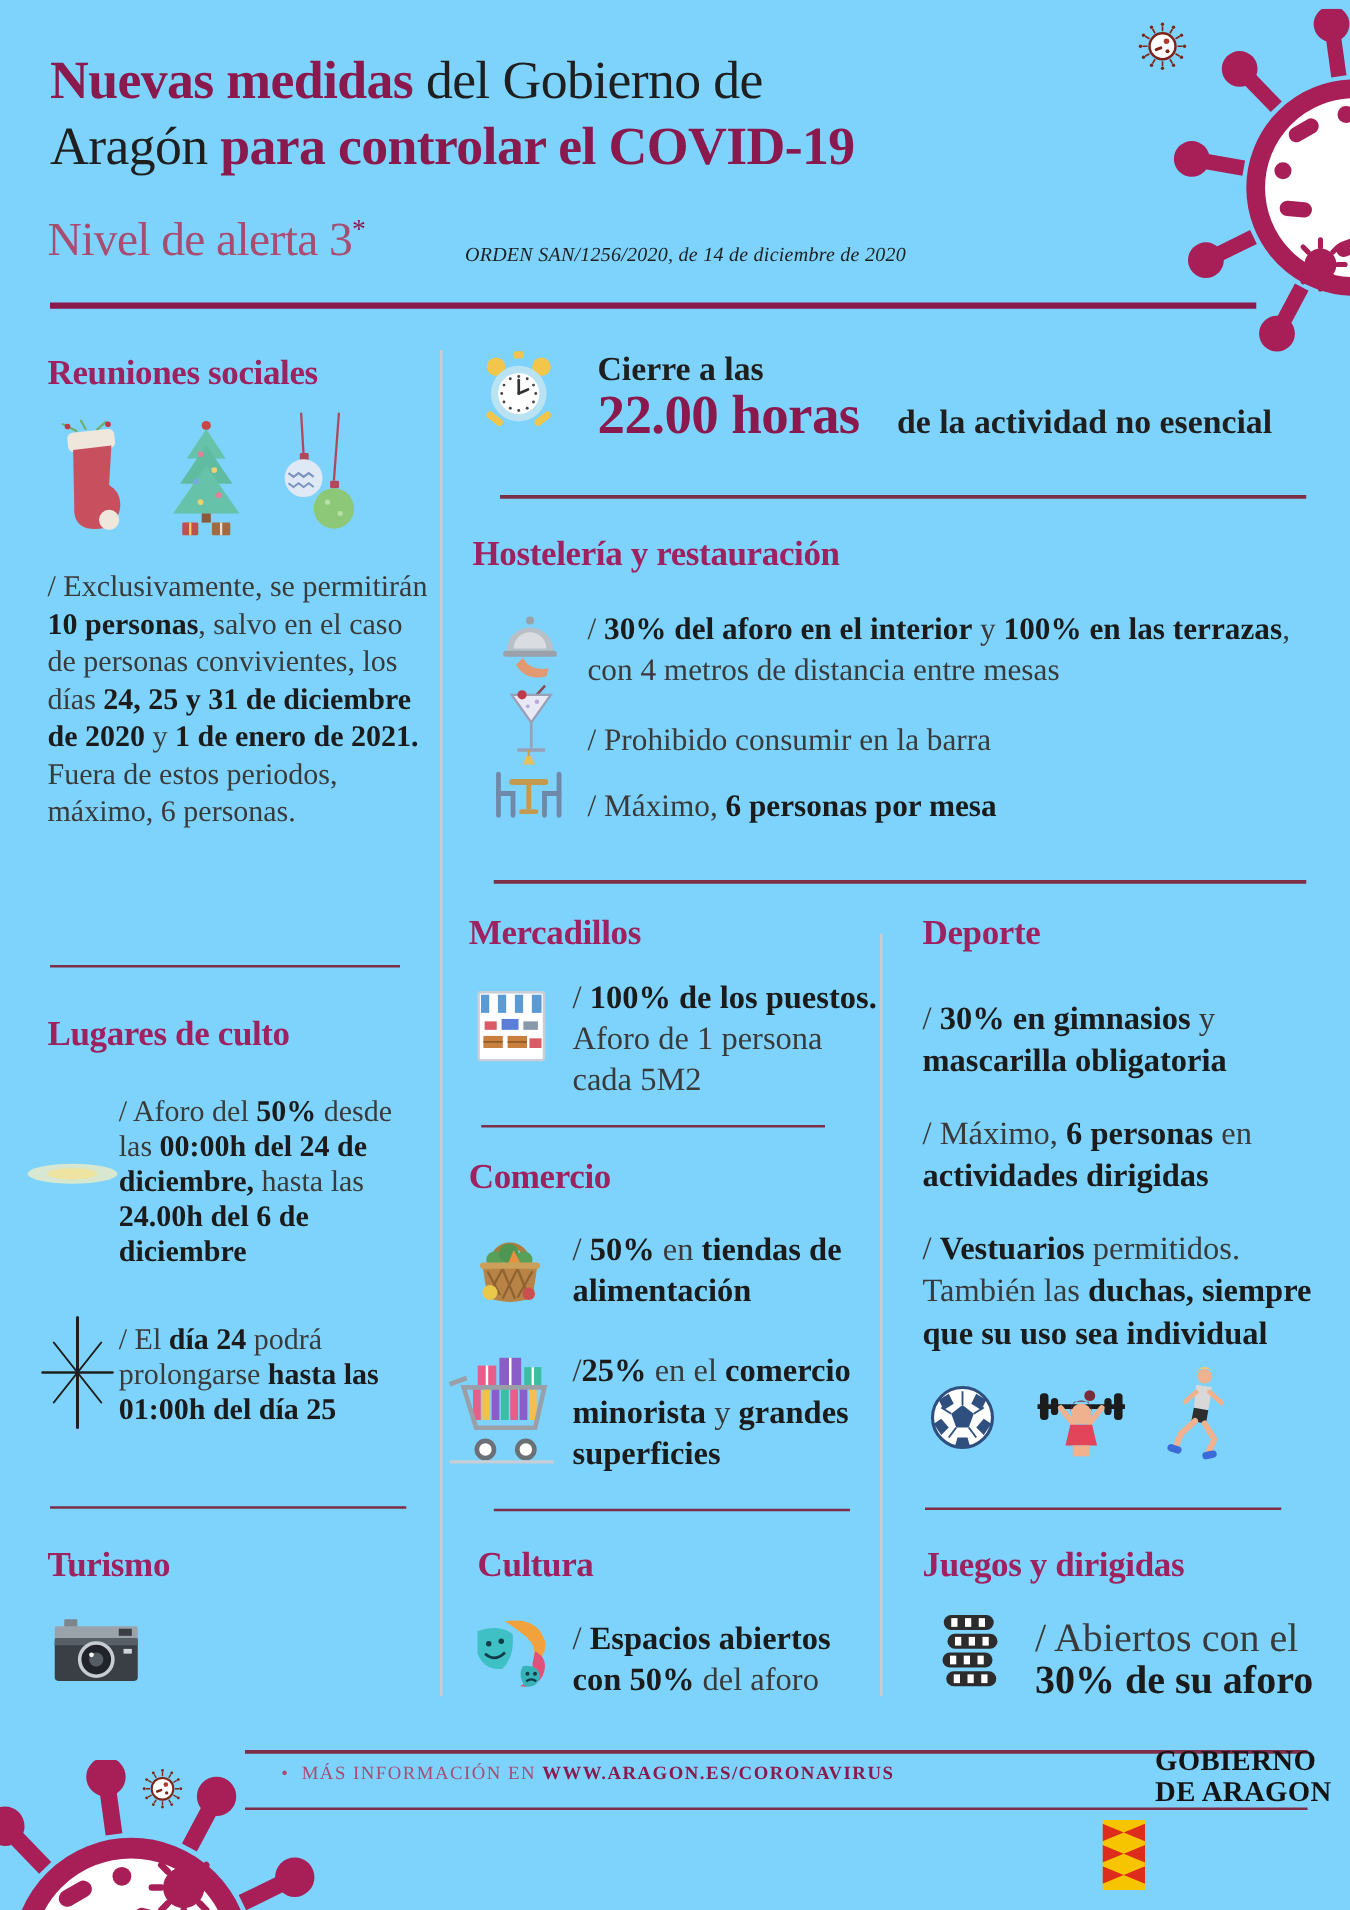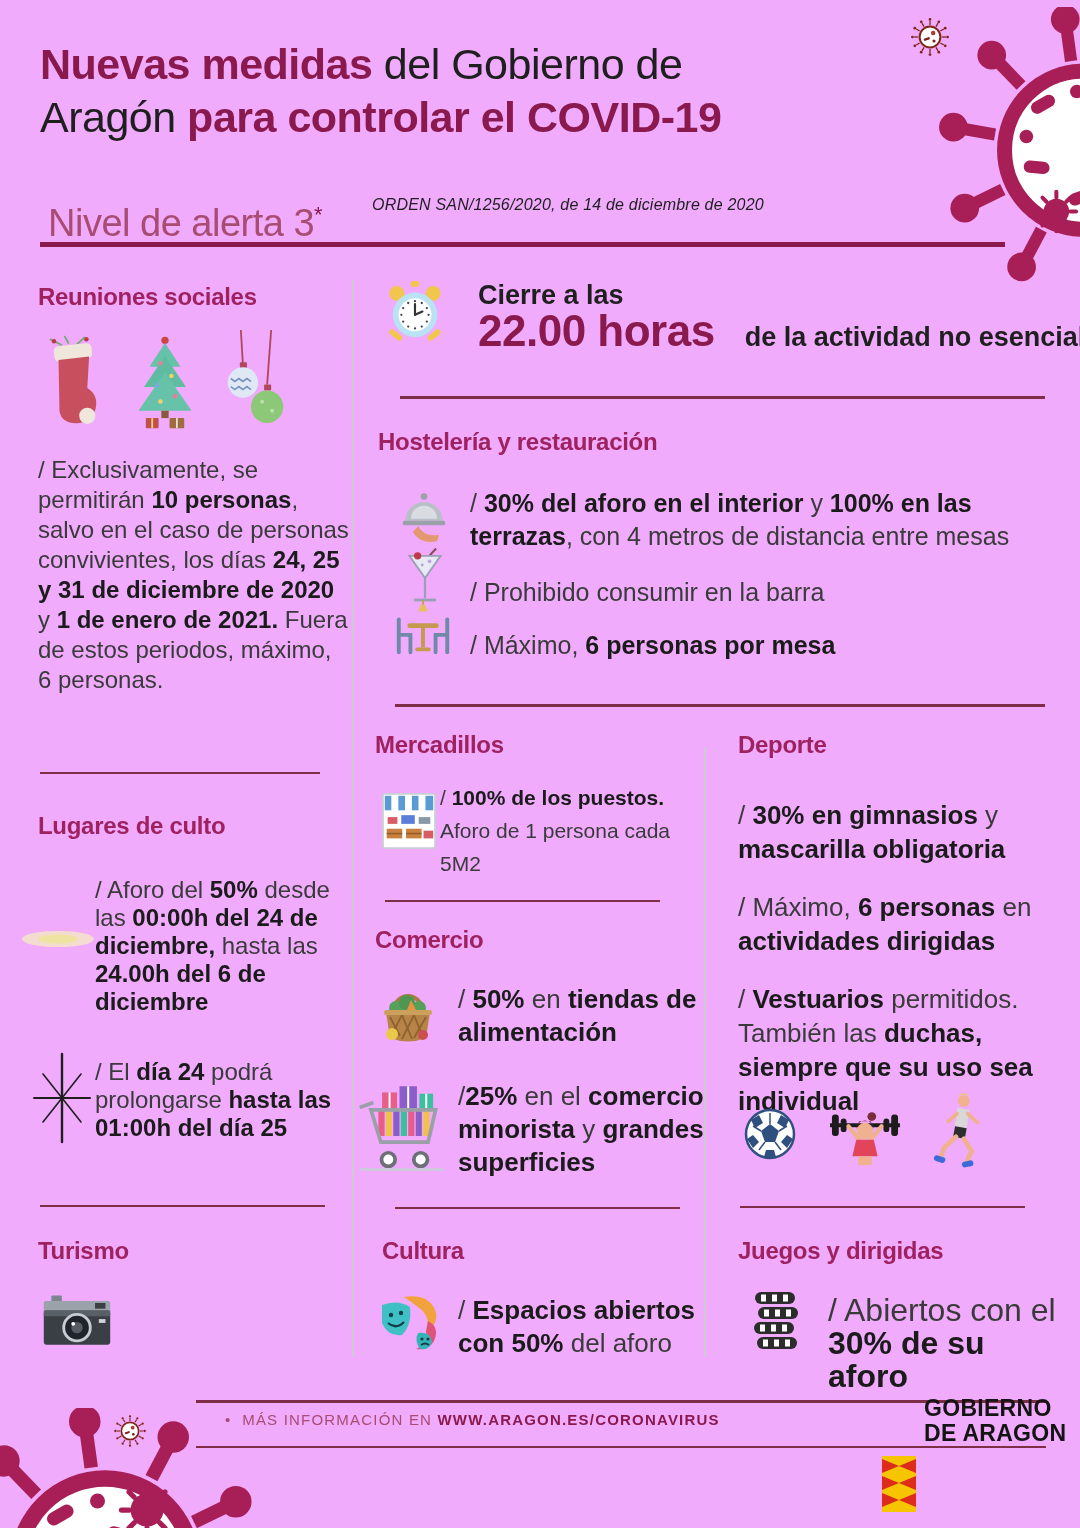--- a/index.html
+++ b/index.html
@@ -1,31 +1,31 @@
 <!DOCTYPE html>
 <html><head>
 <meta charset="utf-8">
 <style>
   html,body{margin:0;padding:0;background:#e9e9e9;}
   #page{
     position:relative; width:1080px; height:1528px; margin:0 auto;
-    background:#f0abfc; overflow:hidden;
-    font-family:Liberation Sans, sans-serif;
+    background:#7dd3fc; overflow:hidden;
+    font-family:Liberation Serif, serif;
     color:#2E2E2E;
   }
   .icon{position:absolute;}
-  .h2{position:absolute; font-size:24px; font-weight:bold; color:#9E2160; letter-spacing:-0.3px; white-space:nowrap;}
+  .h2{position:absolute; font-size:28px; font-weight:bold; color:#9E2160; letter-spacing:-0.3px; white-space:nowrap;}
   .rich{position:absolute; color:#3A3A3A;}
   .rich .b{font-weight:bold; color:#1B1B1B;}
   .hr{position:absolute; background:#7E2E47;}
   .vr{position:absolute; background:#CBCBD1; width:2px;}
   .title{position:absolute; left:40px; top:38px; font-size:43px; line-height:53px; letter-spacing:-0.5px; color:#1F1F1F; font-weight:bold;}
   .title .acc{color:#8A1A4E;}
   .title .plain{font-weight:500;}
-  .nivel{position:absolute; left:48px; top:170px; font-size:38px; color:#A84C72; letter-spacing:-0.5px;margin-top:32px;}
+  .nivel{position:absolute; left:38px; top:170px; font-size:38px; color:#A84C72; letter-spacing:-0.5px;}
   .nivel sup{font-size:22px; color:#8A1A4E;}
   .order{position:absolute; left:372px; top:196px; font-size:16px; font-style:italic; color:#1F1F1F; letter-spacing:0.2px;}
   .closure-prefix{position:absolute; left:478px; top:280px; font-size:27px; font-weight:bold; color:#1F1F1F;}
   .closure-line{position:absolute; left:478px; top:306px; display:flex; align-items:baseline; white-space:nowrap;}
   .closure-time{font-size:44px; font-weight:bold; color:#8A1A4E; letter-spacing:-0.5px;}
   .closure-suffix{font-size:27px; font-weight:bold; color:#1F1F1F; margin-left:30px;}
   .footer-info{position:absolute; left:225px; top:1411px; font-size:15px; letter-spacing:1.2px; color:#A84C72; white-space:nowrap;}
   .footer-info .url{font-weight:bold; color:#8A1A4E;}
   .logo-text{position:absolute; left:924px; top:1396px; font-size:23px; line-height:25px; font-weight:bold; color:#141414; letter-spacing:0.3px;}
 </style>
@@ -324,21 +324,21 @@
     </g>
     <rect x="10" y="30" width="10" height="7" fill="#d95b66"></rect>
     <rect x="24" y="28" width="14" height="9" fill="#5b7fd9"></rect>
     <rect x="42" y="30" width="12" height="7" fill="#8899aa"></rect>
     <rect x="9" y="42" width="16" height="10" fill="#c9803f"></rect>
       <line x1="9" y1="47" x2="25" y2="47" stroke="#8f5c28" stroke-width="1.5"></line>
     <rect x="29" y="42" width="16" height="10" fill="#c9803f"></rect>
       <line x1="29" y1="47" x2="45" y2="47" stroke="#8f5c28" stroke-width="1.5"></line>
     <rect x="47" y="44" width="10" height="8" fill="#d95b66"></rect>
   </svg>
-  <div class="rich" style="left:440px;top:781px;width:252px;font-size:21px;line-height:33px"><span>/ </span><span class="b">100% de los puestos.</span><span> Aforo de 1 persona cada 5M2</span></div>
+  <div class="rich" style="left:458px;top:781px;width:252px;font-size:26px;line-height:33px"><span>/ </span><span class="b">100% de los puestos.</span><span> Aforo de 1 persona cada 5M2</span></div>
 
   <div class="hr" style="left:385px;top:900px;width:275px;height:2px"></div>
 
   <div class="h2" style="left:375px;top:926px">Comercio</div>
   <svg class="icon" style="left:376px;top:984px;width:64px;height:62px" viewBox="0 0 64 62">
     <path d="M18 26 A14 14 0 0 1 46 26" stroke="#a97c3f" stroke-width="4" fill="none"></path>
     <circle cx="20" cy="24" r="7" fill="#56a05a"></circle>
       <circle cx="31" cy="19" r="8" fill="#4f9653"></circle>
       <circle cx="43" cy="24" r="7" fill="#56a05a"></circle>
     <path d="M35 16 L42 30 L30 28 Z" fill="#e8913f"></path>

